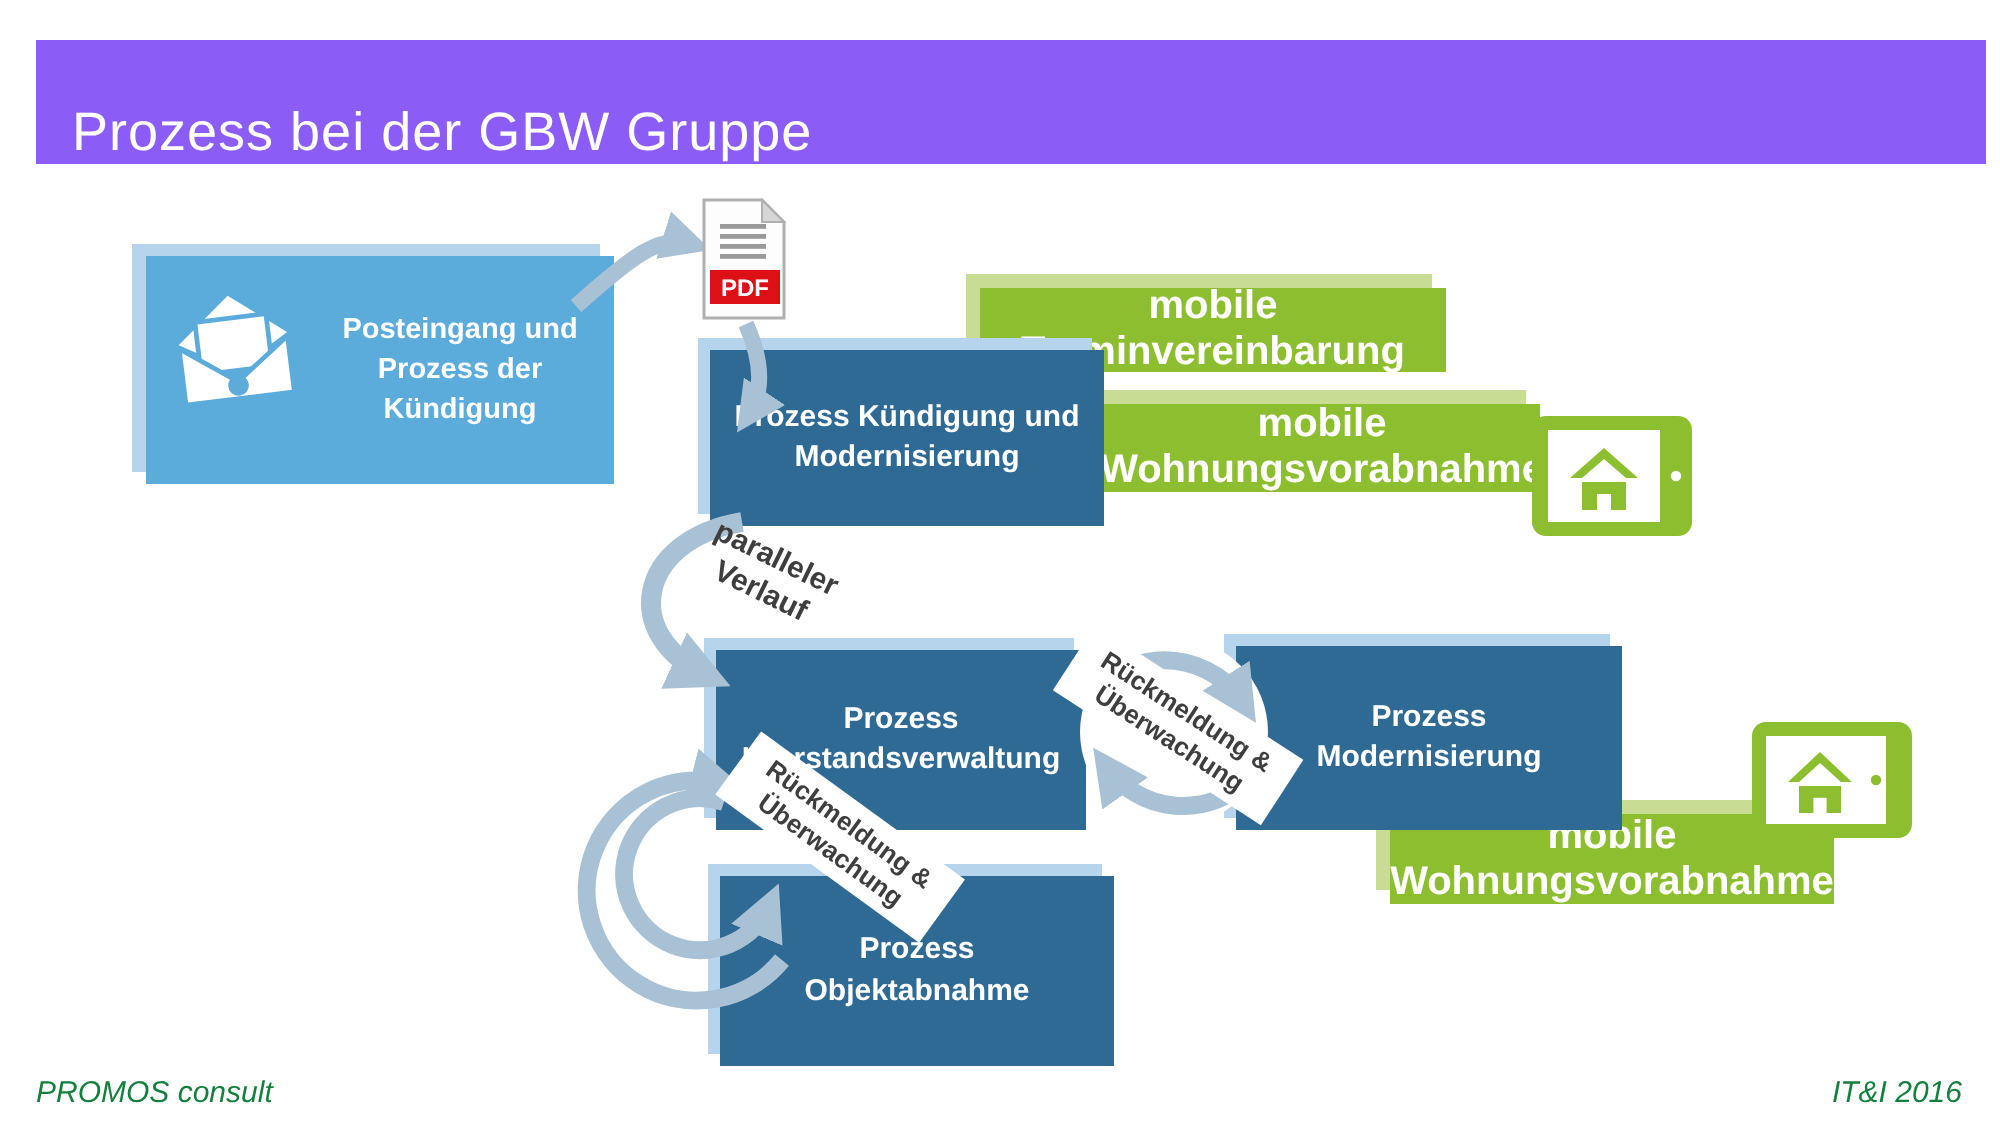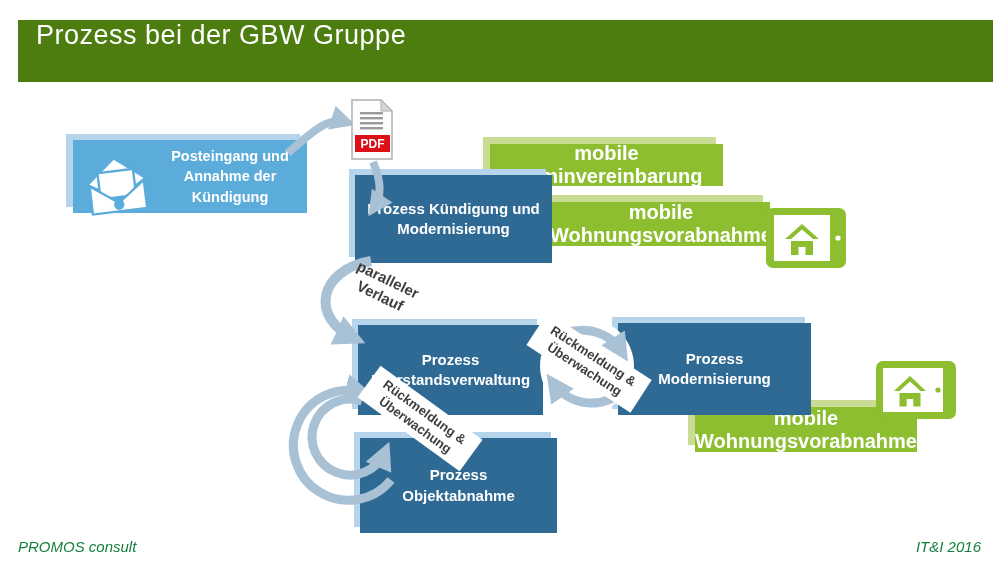--- a/index.html
+++ b/index.html
@@ -1,31 +1,31 @@
 <!DOCTYPE html>
 <html><head>
 <meta charset="utf-8">
 <style>
   html,body{margin:0;padding:0;background:#fff;}
   body{font-family:"Liberation Sans",sans-serif;}
   .slide{position:relative;width:1000px;height:569px;background:#ffffff;overflow:hidden;}
 
   
-  .header{position:absolute;left:18px;top:20px;width:975px;height:62px;background:#4d7c0f;
-          display:flex;align-items:flex-start;box-sizing:border-box;padding-left:18px;}
+  .header{position:absolute;left:18px;top:20px;width:975px;height:62px;background:#8b5cf6;
+          display:flex;align-items:flex-end;box-sizing:border-box;padding-left:18px;}
   .header .title{color:#ffffff;font-size:27px;font-weight:400;letter-spacing:.5px;}
 
   
   .node{position:absolute;box-sizing:border-box;display:flex;align-items:center;justify-content:center;
         text-align:center;color:#fff;font-weight:bold;}
   .dark{background:#2f6a94;box-shadow:-6px -6px 0 0 #b6d4eb;font-size:15px;line-height:1.35;}
   .lightblue{background:#5babdb;box-shadow:-7px -6px 0 0 #b6d4eb;}
   .green{background:#8cbe2f;box-shadow:-7px -7px 0 0 #c8dd93;font-size:20px;}
 
-  #posteingang{left:73px;top:140px;width:234px;height:73px;justify-content:flex-start;}
+  #posteingang{left:73px;top:128px;width:234px;height:114px;justify-content:flex-start;}
   #posteingang .env{position:absolute;left:12px;top:14px;}
   #posteingang .lbl{position:absolute;left:86px;right:6px;top:0;bottom:0;display:flex;flex-direction:column;
                     justify-content:center;font-size:14.5px;line-height:1.4;}
   #kuendigung{left:355px;top:175px;width:197px;height:88px;}
   #leerstand{left:358px;top:325px;width:185px;height:90px;}
   #neuvermietung{left:618px;top:323px;width:193px;height:92px;}
   #modernisierung{left:360px;top:438px;width:197px;height:95px;}
 
   #greenbox1{left:490px;top:144px;width:233px;height:42px;}
   #greenbox2{left:552px;top:202px;width:218px;height:44px;}
@@ -76,21 +76,21 @@
 
   <div class="node lightblue" id="posteingang">
     <svg class="env" width="64" height="64" viewBox="0 0 68 64" style="transform:rotate(-7deg);">
       <polygon points="5,27 34,4 63,27 34,44" fill="#ffffff"></polygon>
       <rect x="15" y="16" width="38" height="28" fill="#ffffff" stroke="#5babdb" stroke-width="2.5"></rect>
       <polygon points="5,29 34,50 63,29 63,59 5,59" fill="#ffffff" stroke="#5babdb" stroke-width="2.5"></polygon>
       <circle cx="34" cy="52" r="5.5" fill="#5babdb"></circle>
     </svg>
     <div class="lbl">
       <span>Posteingang und</span>
-      <span>Annahme der Kündigung</span>
+      <span>Prozess der Kündigung</span>
     </div>
   </div>
 
   <div class="node dark" id="kuendigung">
     <div>
       <span>Prozess Kündigung und</span><br>
       <span>Modernisierung</span>
     </div>
   </div>
 

